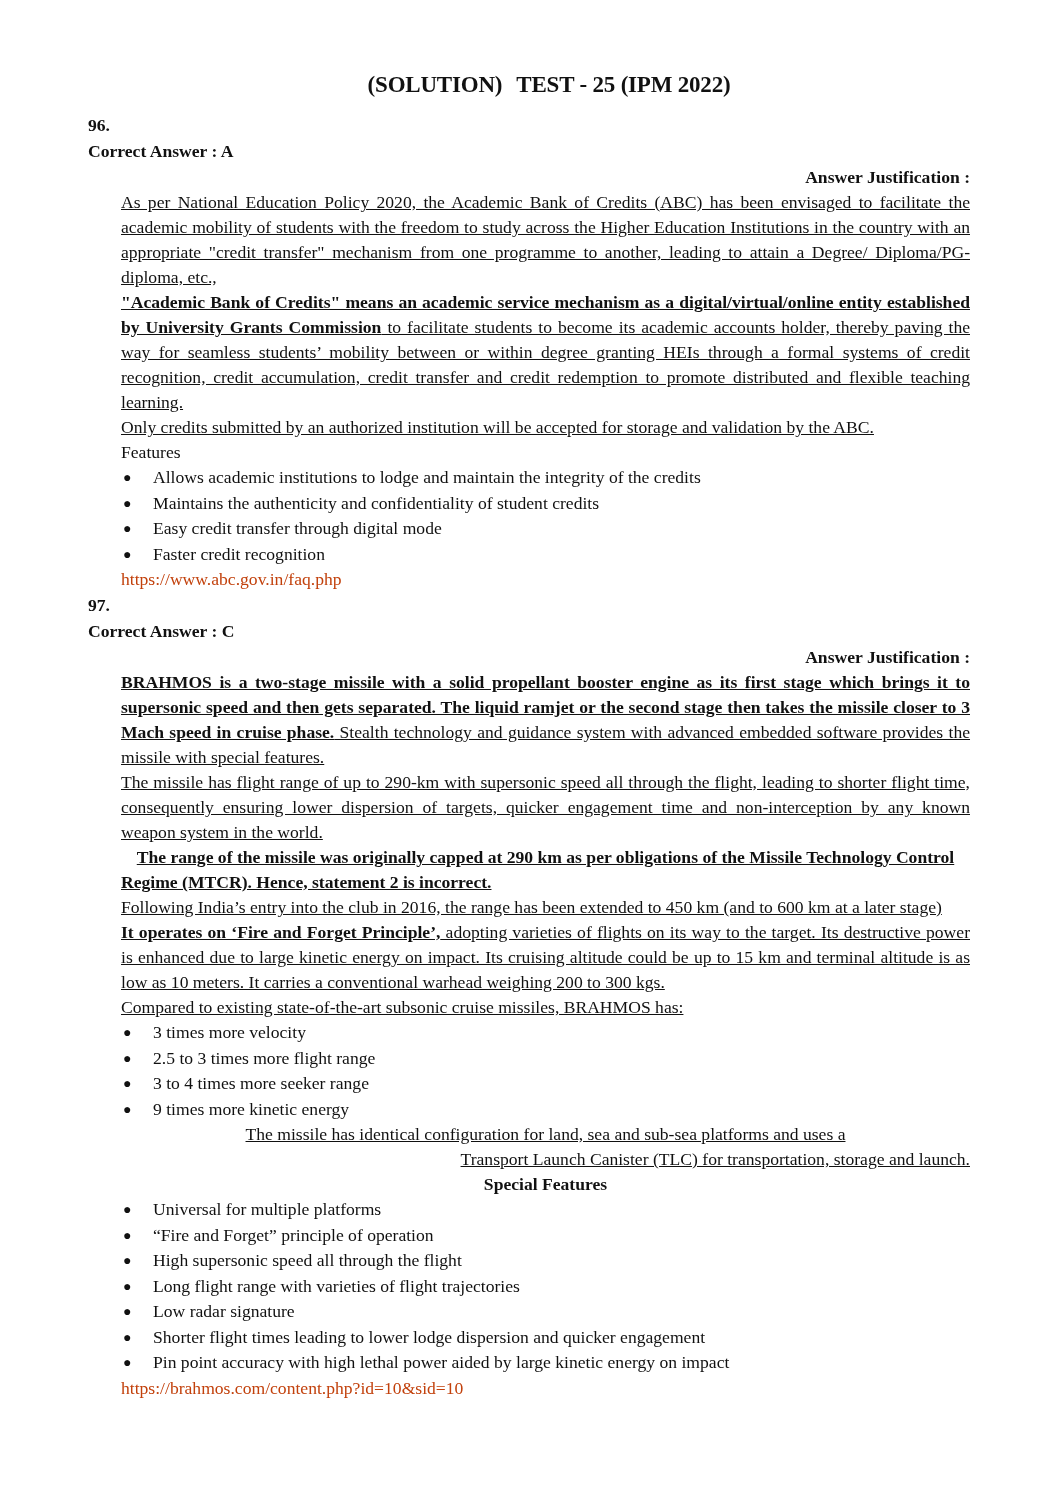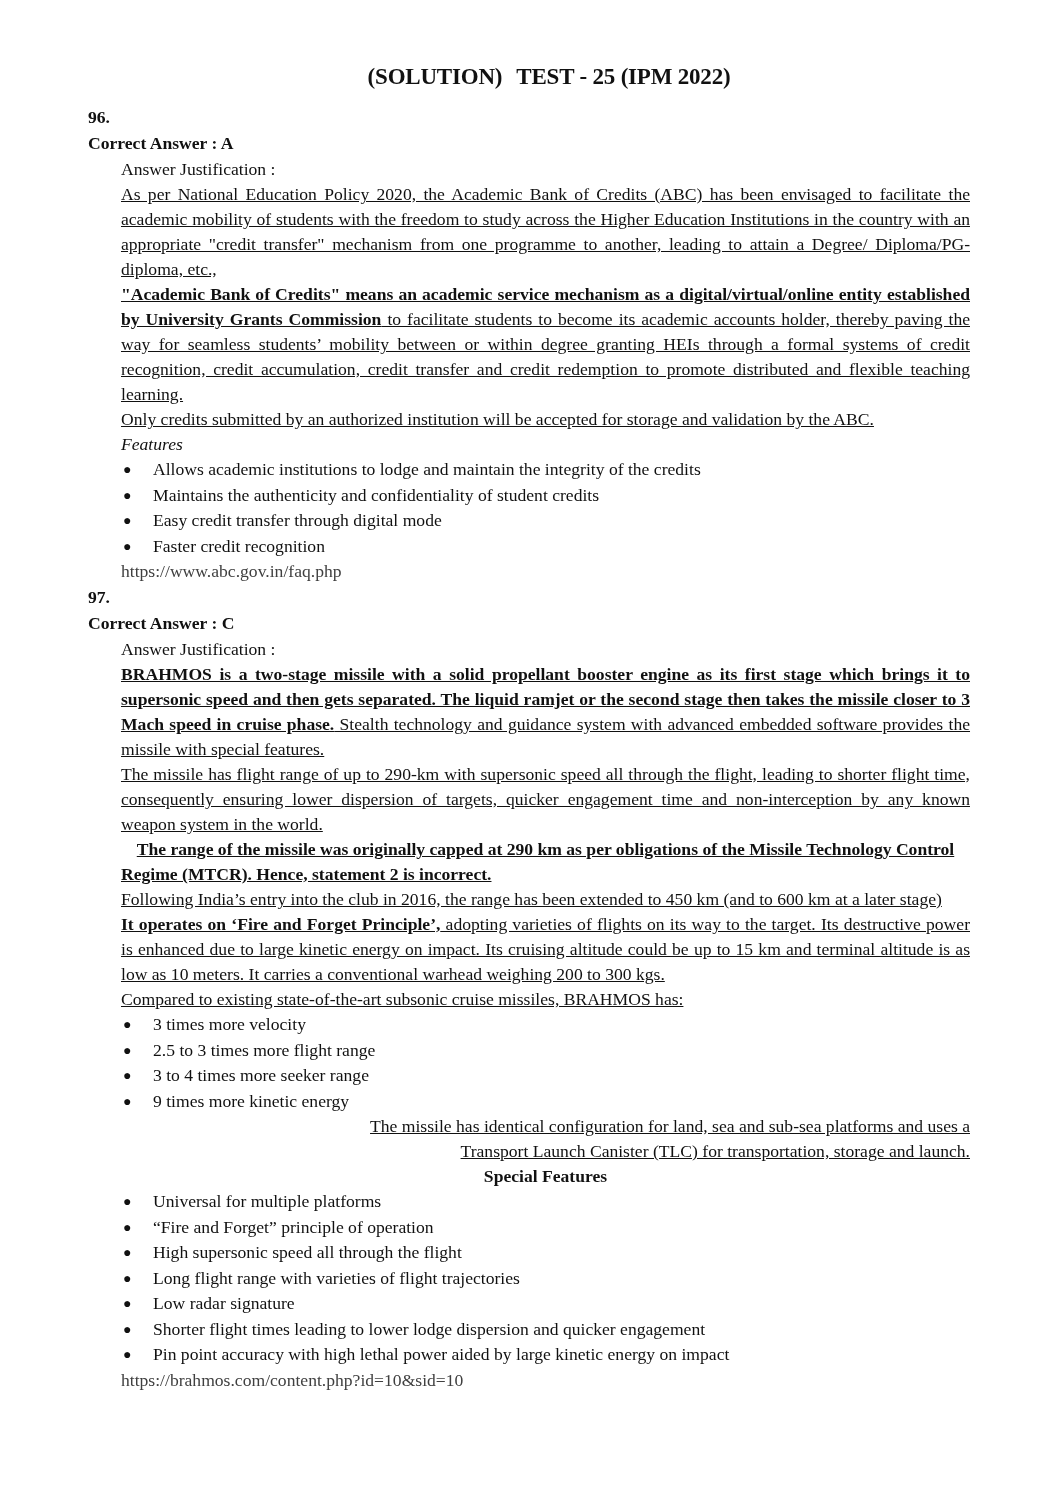--- a/index.html
+++ b/index.html
@@ -1,34 +1,34 @@
 <!DOCTYPE html>
 <html><head>
 <meta charset="utf-8">
 <style>
   html, body { margin: 0; padding: 0; background: #ffffff; }
   body {
     width: 1058px; height: 1497px; position: relative; overflow: hidden;
     font-family: "Liberation Serif", serif; color: #111; font-size: 17.6px;
   }
-  .page { position: absolute; left: 88px; top: 64px; width: 882px; }
+  .page { position: absolute; left: 88px; top: 72px; width: 882px; }
   .title { text-align: center; font-weight: bold; font-size: 23px; margin: 0 0 14px 0; padding-left: 40px; letter-spacing: -0.2px; }
   .title .sp { display: inline-block; width: 14px; }
   .qhead { font-weight: bold; line-height: 26px; display: flex; flex-direction: column; }
   .qnum { width: 33px; flex: none; }
   .indent { padding-left: 33px; }
-  .just { font-weight: normal; line-height: 26px; }
+  .just { font-weight: bold; line-height: 26px; text-align: right; }
   p { margin: 0; line-height: 25px; text-align: justify; text-decoration: underline; }
   p.last-left { text-align-last: left; }
   .b { font-weight: bold; text-align: center; }
-  .i { font-style: italic; }
+  .i { }
   ul { list-style: none; margin: 0; padding: 0; }
   li { position: relative; padding-left: 32px; line-height: 25.5px; }
   li .bullet { position: absolute; left: 2px; top: 0; font-size: 14px; }
-  .link { color: #404040; line-height: 25px; }
+  .link { color: #c2410c; line-height: 25px; }
 </style>
 </head>
 <body>
 
 <div class="page">
   <div class="title">
     <span>(SOLUTION)</span><span class="sp"></span><span>TEST - 25 (IPM 2022)</span>
   </div>
 
   <div>
@@ -68,21 +68,21 @@
       <p class="last-left"><span class="b">It operates on ‘Fire and Forget Principle’,</span><span> adopting varieties of flights on its way to the target. Its destructive power is enhanced due to large kinetic energy on impact. Its cruising altitude could be up to 15 km and terminal altitude is as low as 10 meters. It carries a conventional warhead weighing 200 to 300 kgs.</span></p>
       <p class="last-left">Compared to existing state-of-the-art subsonic cruise missiles, BRAHMOS has:</p>
     </div>
     <ul class="indent">
       <li><span class="bullet">●</span><span>3 times more velocity</span></li>
       <li><span class="bullet">●</span><span>2.5 to 3 times more flight range</span></li>
       <li><span class="bullet">●</span><span>3 to 4 times more seeker range</span></li>
       <li><span class="bullet">●</span><span>9 times more kinetic energy</span></li>
     </ul>
     <div class="indent">
-      <p style="text-align:right">The missile has identical configuration for land, sea and sub-sea platforms and uses a</p>
+      <p style="text-align:center">The missile has identical configuration for land, sea and sub-sea platforms and uses a</p>
       <p style="text-align:right">Transport Launch Canister (TLC) for transportation, storage and launch.</p>
       <div class="b" style="line-height:25px">Special Features</div>
     </div>
     <ul class="indent">
       <li><span class="bullet">●</span><span>Universal for multiple platforms</span></li>
       <li><span class="bullet">●</span><span>“Fire and Forget” principle of operation</span></li>
       <li><span class="bullet">●</span><span>High supersonic speed all through the flight</span></li>
       <li><span class="bullet">●</span><span>Long flight range with varieties of flight trajectories</span></li>
       <li><span class="bullet">●</span><span>Low radar signature</span></li>
       <li><span class="bullet">●</span><span>Shorter flight times leading to lower lodge dispersion and quicker engagement</span></li>

